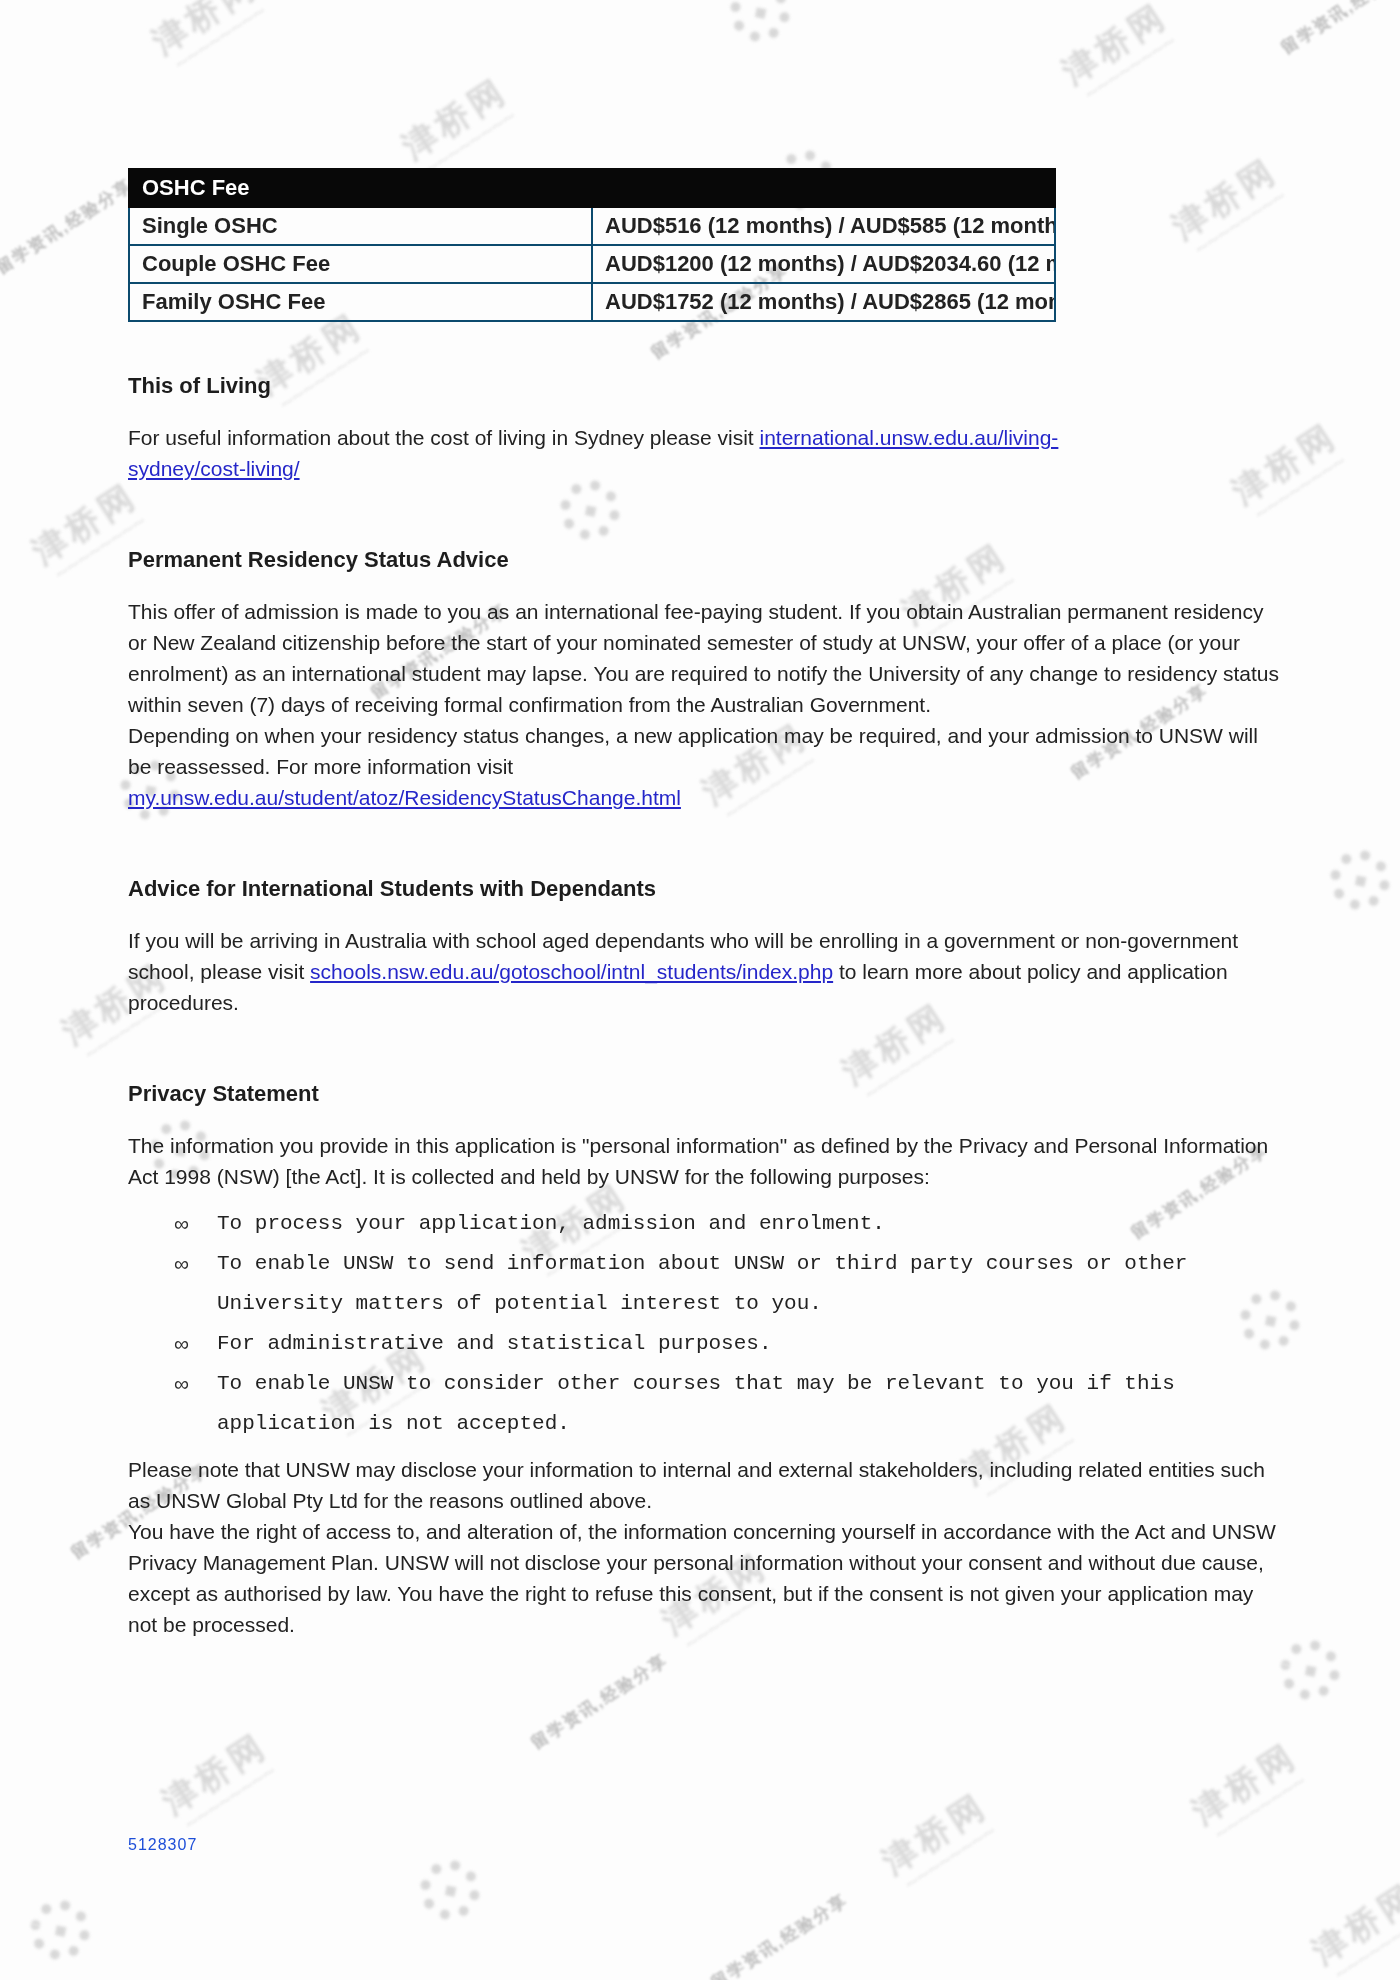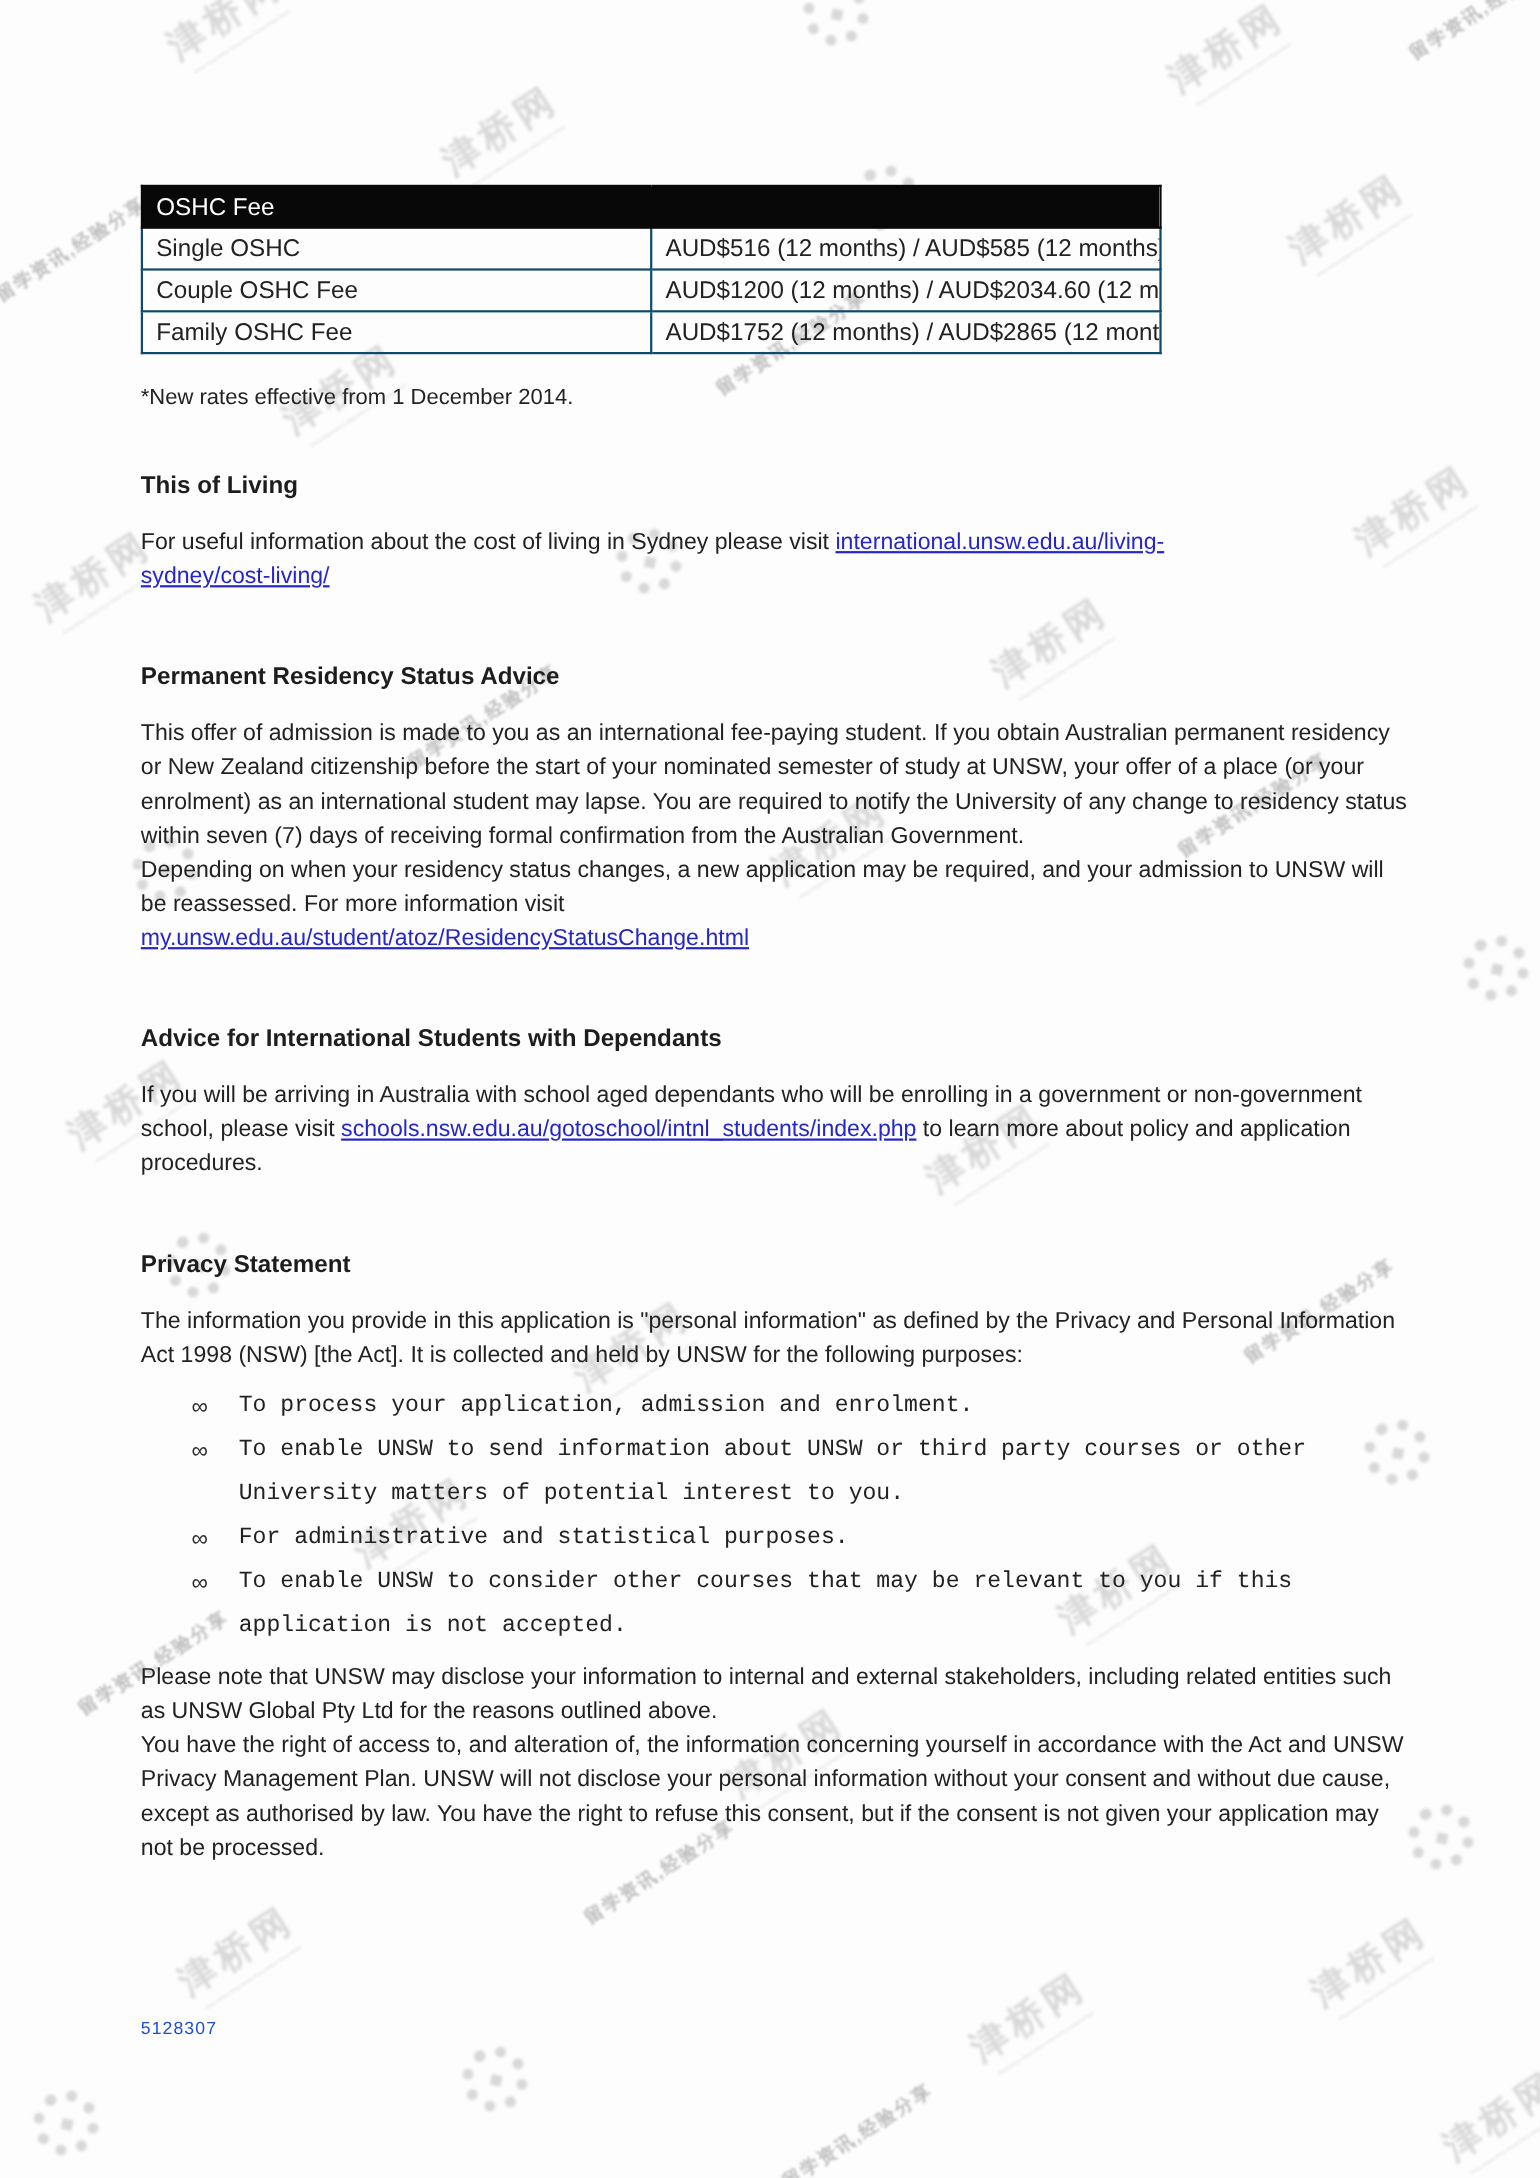--- a/index.html
+++ b/index.html
@@ -37,21 +37,21 @@
     position: absolute; z-index: 1;
     left: 128px; top: 168px; width: 1152px;
     color: #222; font-size: 21px; line-height: 31px;
   }
 
   table.fee-table { border-collapse: collapse; width: 928px; table-layout: fixed; }
   table.fee-table th, table.fee-table td {
     border: 2px solid #0c4a6e;
     padding: 4px 12px;
     text-align: left;
-    font-weight: normal;
+    font-weight: bold;
     font-size: 22px;
     line-height: 28px;
     white-space: nowrap;
     overflow: hidden;
   }
   table.fee-table th.hdr {
     background: #080808; color: #ffffff;
     border-color: #080808;
     font-size: 22px;
   }
@@ -222,21 +222,20 @@
         <td class="col-label">Couple OSHC Fee</td>
         <td>AUD$1200 (12 months) / AUD$2034.60 (12 months)*</td>
       </tr>
       <tr>
         <td class="col-label">Family OSHC Fee</td>
         <td>AUD$1752 (12 months) / AUD$2865 (12 months)*</td>
       </tr>
     </tbody>
       </table>
 
-    <p class="footnote">*New rates effective from 1 December 2014.</p>
 
     <h2 class="sec">This of Living</h2>
     <p class="para">
       <span>For useful information about the cost of living in Sydney please visit </span><a class="doclink"><span>international.unsw.edu.au/living-</span><br><span>sydney/cost-living/</span></a>
     </p>
 
     <h2 class="sec tight">Permanent Residency Status Advice</h2>
     <p class="para">This offer of admission is made to you as an international fee-paying student. If you obtain Australian permanent residency or New Zealand citizenship before the start of your nominated semester of study at UNSW, your offer of a place (or your enrolment) as an international student may lapse. You are required to notify the University of any change to residency status within seven (7) days of receiving formal confirmation from the Australian Government.</p>
     <p class="para">
       <span>Depending on when your residency status changes, a new application may be required, and your admission to UNSW will be reassessed. For more information visit</span><br>

